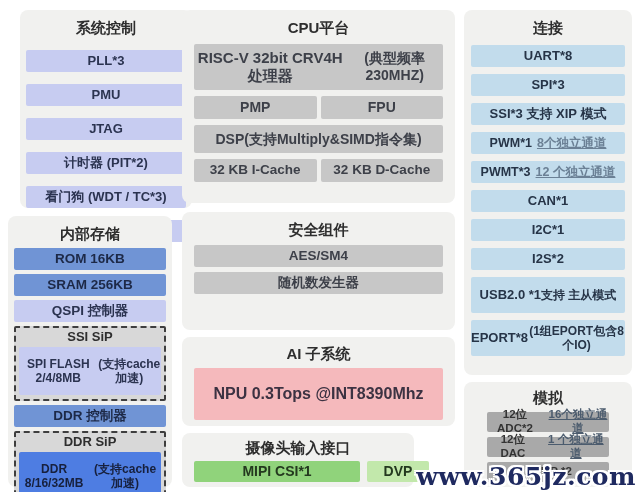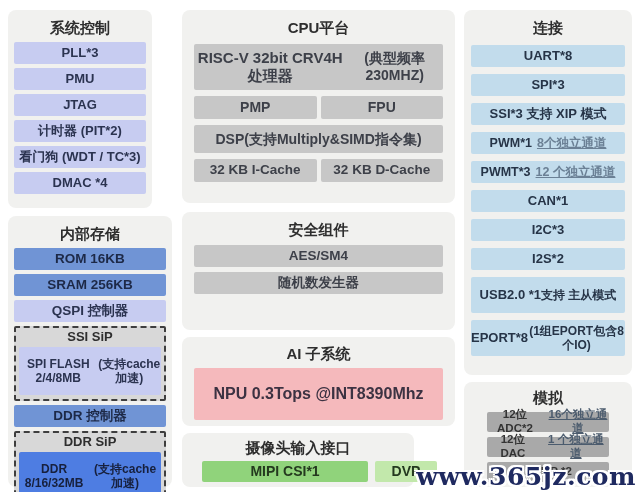--- a/index.html
+++ b/index.html
@@ -34,38 +34,38 @@
   .dashed {
     border:2px dashed #3e3e3e; background:var(--dashed_bg); border-radius:2px;
     padding:1px 3px 4px; display:flex; flex-direction:column; gap:2px; flex:0 0 auto;
   }
   .dlabel { text-align:center; font-weight:bold; font-size:13px; color:#2e2e2e; line-height:16px; }
   .detail { text-decoration:underline; color:var(--link); font-weight:bold; margin-left:5px; }
   .row2 { display:flex; gap:4px; flex:0 0 auto; }
   .row2 .box { flex:1; }
 
   
-  #p-sys  { left:8px;  top:10px;  width:144px; height:198px; gap:4px; }
+  #p-sys  { left:20px;  top:10px;  width:172px; height:198px; gap:12px; }
   #p-sys .box { height:22px; font-size:13px; }
   #p-mem  { left:8px;  top:216px; width:164px; height:271px; gap:4px; }
   #p-mem .single { height:22px; font-size:13.5px; }
   #p-mem .dashed .box2 { height:48px; font-size:12px; }
 
   
   #p-cpu  { left:182px; top:10px;  width:273px; height:193px; gap:6px; padding:8px 12px; }
   .core   { height:46px; font-size:15px; }
   .core .sub { font-size:14px; }
   .pmprow .box { height:23px; font-size:14px; }
   .dsp    { height:28px; font-size:14px; }
   .cacherow .box { height:23px; font-size:13.5px; }
   #p-sec  { left:182px; top:212px; width:273px; height:118px; gap:5px; padding:8px 12px; }
   #p-sec .box { height:22px; font-size:13.5px; }
   #p-ai   { left:182px; top:337px; width:273px; height:89px;  gap:4px; padding:7px 12px; }
   .npu    { height:52px; font-size:16px; }
-  #p-cam  { left:182px; top:433px; width:232px; height:54px;  gap:4px; padding:6px 20px; }
+  #p-cam  { left:182px; top:433px; width:232px; height:54px;  gap:4px; padding:6px 12px; }
   #p-cam .ptitle { font-size:15px; line-height:18px; }
   .camrow { display:flex; gap:7px; }
   .camrow .box { height:21px; font-size:14px; }
   .mipi { width:166px; }
   .dvp  { width:62px; }
 
   
   #p-conn { left:464px; top:10px;  width:168px; height:365px; gap:7px; padding:8px 7px; }
   #p-conn .box { height:22px; font-size:13px; }
   #p-conn .fs12 { font-size:12.5px; }
@@ -167,21 +167,21 @@
     <div class="box lblue">SSI*3 支持 XIP 模式</div>
     <div class="box lblue fs12">
       <span>PWM*1</span>
       <span class="detail">8个独立通道</span>
     </div>
     <div class="box lblue fs12">
       <span>PWMT*3</span>
       <span class="detail">12 个独立通道</span>
     </div>
     <div class="box lblue">CAN*1</div>
-    <div class="box lblue">I2C*3</div>
+    <div class="box lblue">I2C*1</div>
     <div class="box lblue">I2S*2</div>
     <div class="box box2 lblue dbl">
       <div>USB2.0 *1</div>
       <div class="sub">支持 主从模式</div>
     </div>
     <div class="box box2 lblue dbl">
       <div>EPORT*8</div>
       <div class="sub">(1组EPORT包含8个IO)</div>
     </div>
   </div>

